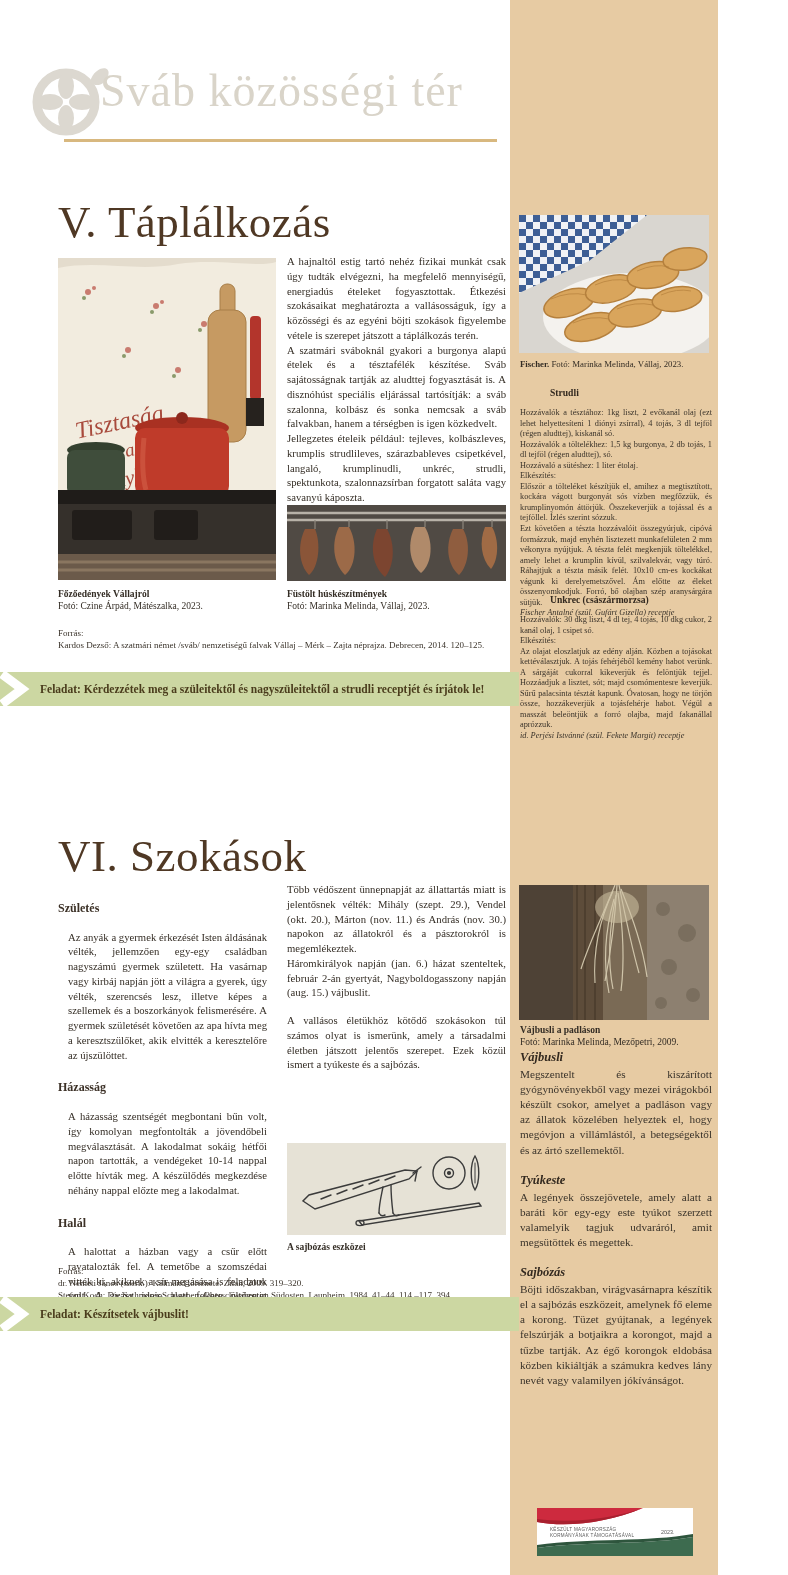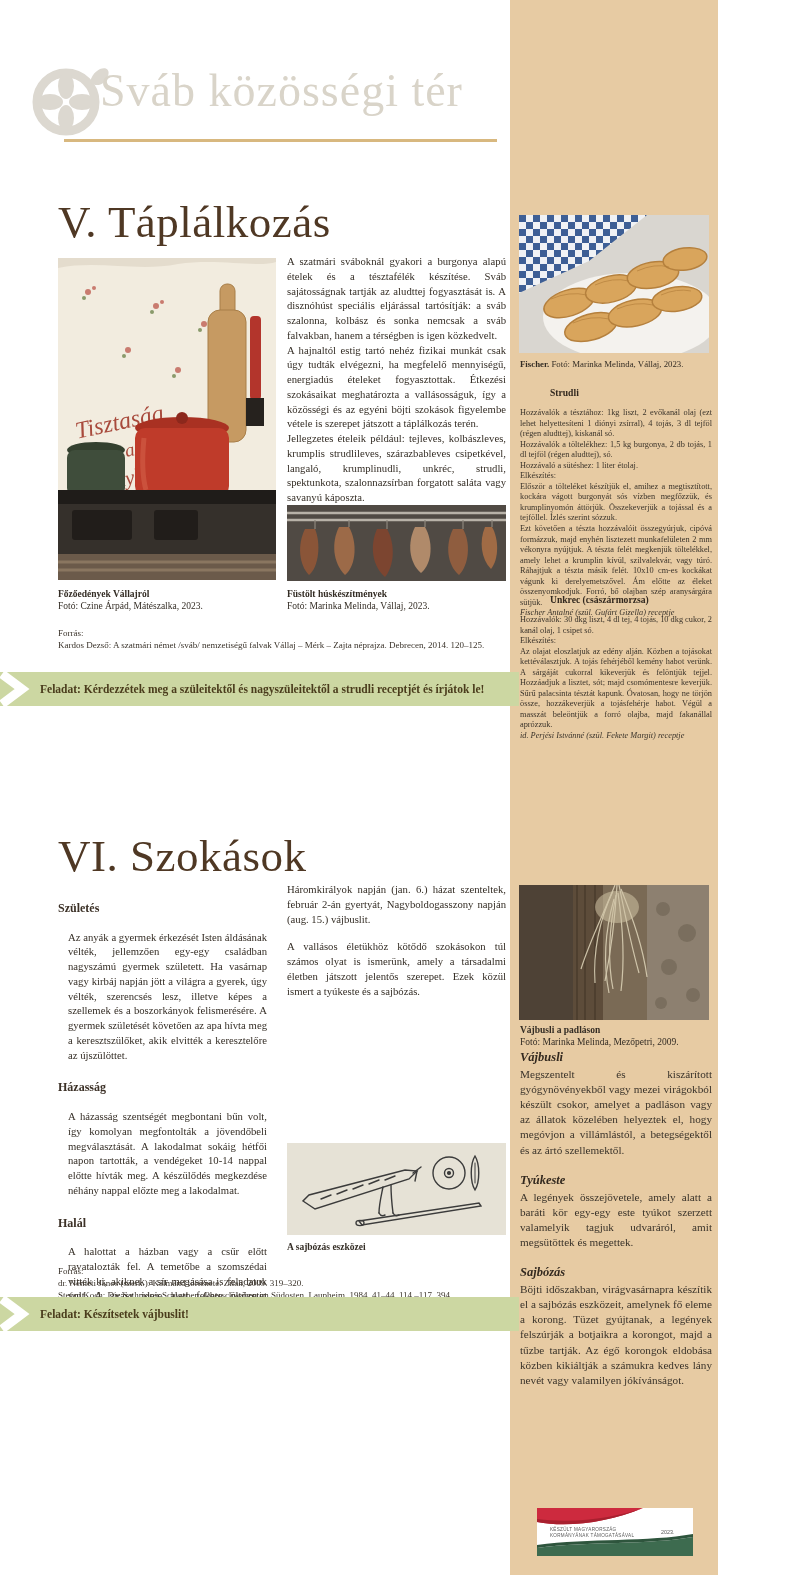--- a/index.html
+++ b/index.html
@@ -126,22 +126,22 @@
       <rect x="0" y="232" width="218" height="14" fill="#1f1c19"></rect>
       <rect x="0" y="246" width="218" height="50" fill="#35302b"></rect>
       <rect x="14" y="252" width="60" height="30" rx="3" fill="#211d1a"></rect>
       <rect x="96" y="252" width="44" height="30" rx="3" fill="#211d1a"></rect>
       <rect x="0" y="296" width="218" height="26" fill="#6b5a4a"></rect>
       <path d="M0,304 H218 M0,312 H218" stroke="#8a7660" stroke-width="3"></path>
     </svg>
   </div>
 
   <div class="abs body-col col5">
+    <p>A hajnaltól estig tartó nehéz fizikai munkát csak úgy tudták elvégezni, ha megfelelő mennyiségű, energiadús ételeket fogyasztottak. Étkezési szokásaikat meghatározta a vallásosságuk, így a közösségi és az egyéni böjti szokások figyelembe vétele is szerepet játszott a táplálkozás terén.</p>
     <p>A szatmári sváboknál gyakori a burgonya alapú ételek és a tésztafélék készítése. Sváb sajátosságnak tartják az aludttej fogyasztását is. A disznóhúst speciális eljárással tartósítják: a sváb szalonna, kolbász és sonka nemcsak a sváb falvakban, hanem a térségben is igen közkedvelt.</p>
-    <p>A hajnaltól estig tartó nehéz fizikai munkát csak úgy tudták elvégezni, ha megfelelő mennyiségű, energiadús ételeket fogyasztottak. Étkezési szokásaikat meghatározta a vallásosságuk, így a közösségi és az egyéni böjti szokások figyelembe vétele is szerepet játszott a táplálkozás terén.</p>
     <p>Jellegzetes ételeik például: tejleves, kolbászleves, krumplis strudlileves, szárazbableves csipetkével, langaló, krumplinudli, unkréc, strudli, spektunkota, szalonnazsírban forgatott saláta vagy savanyú káposzta.</p>
   </div>
 
   <div class="abs meats-photo">
     <svg width="219" height="76" viewBox="0 0 219 76" class="photo">
       <rect width="219" height="76" fill="#57504a"></rect>
       <rect width="219" height="76" fill="#4a433d" opacity=".5"></rect>
       <path d="M0,8 H219 M0,15 H219" stroke="#b8b2a8" stroke-width="2.5"></path>
       <g stroke="#8d867c" stroke-width="1.2">
         <line x1="28" y1="15" x2="28" y2="24"></line>
@@ -240,20 +240,21 @@
   <div class="abs body-col col6-left">
     <h3>Születés</h3>
     <p>Az anyák a gyermek érkezését Isten áldásának vélték, jellemzően egy-egy családban nagyszámú gyermek született. Ha vasárnap vagy kirbáj napján jött a világra a gyerek, úgy vélték, szerencsés lesz, illetve képes a szellemek és a boszorkányok felismerésére. A gyermek születését követően az apa hívta meg a keresztszülőket, akik elvitték a keresztelőre az újszülöttet.</p>
     <h3>Házasság</h3>
     <p>A házasság szentségét megbontani bűn volt, így komolyan megfontolták a jövendőbeli megválasztását. A lakodalmat sokáig hétfői napon tartották, a vendégeket 10-14 nappal előtte hívták meg. A készülődés megkezdése néhány nappal előzte meg a lakodalmat.</p>
     <h3>Halál</h3>
     <p>A halottat a házban vagy a csűr előtt ravatalozták fel. A temetőbe a szomszédai vitték ki, akiknek a sír megásása is feladatuk volt. A gyász ideje alatt fekete öltözetet viseltek, ez közeli hozzátartozó esetében egy évig, távolabbiaknál fél évig tartott.</p>
   </div>
 
   <div class="abs body-col col6-mid">
+    <p>Több védőszent ünnepnapját az állattartás miatt is jelentősnek vélték: Mihály (szept. 29.), Vendel (okt. 20.), Márton (nov. 11.) és András (nov. 30.) napokon az állatokról és a pásztorokról is megemlékeztek.</p>
     <p>Háromkirályok napján (jan. 6.) házat szenteltek, február 2-án gyertyát, Nagyboldogasszony napján (aug. 15.) vájbuslit.</p>
     <p class="gap-top">A vallásos életükhöz kötődő szokásokon túl számos olyat is ismerünk, amely a társadalmi életben játszott jelentős szerepet. Ezek közül ismert a tyúkeste és a sajbózás.</p>
   </div>
 
   <div class="abs sajbozas-ill">
     <svg width="219" height="92" viewBox="0 0 219 92" class="photo">
       <rect width="219" height="92" fill="#e6e2d6"></rect>
       <g stroke="#3b3b3b" stroke-width="1.4" fill="none" stroke-linecap="round">
         <polygon points="16,58 28,66 122,36 130,28 118,27 22,52"></polygon>
         <path d="M34,56 l10,-4 M50,51 l10,-4 M66,46 l10,-4 M82,41 l10,-4 M98,37 l10,-4"></path>

